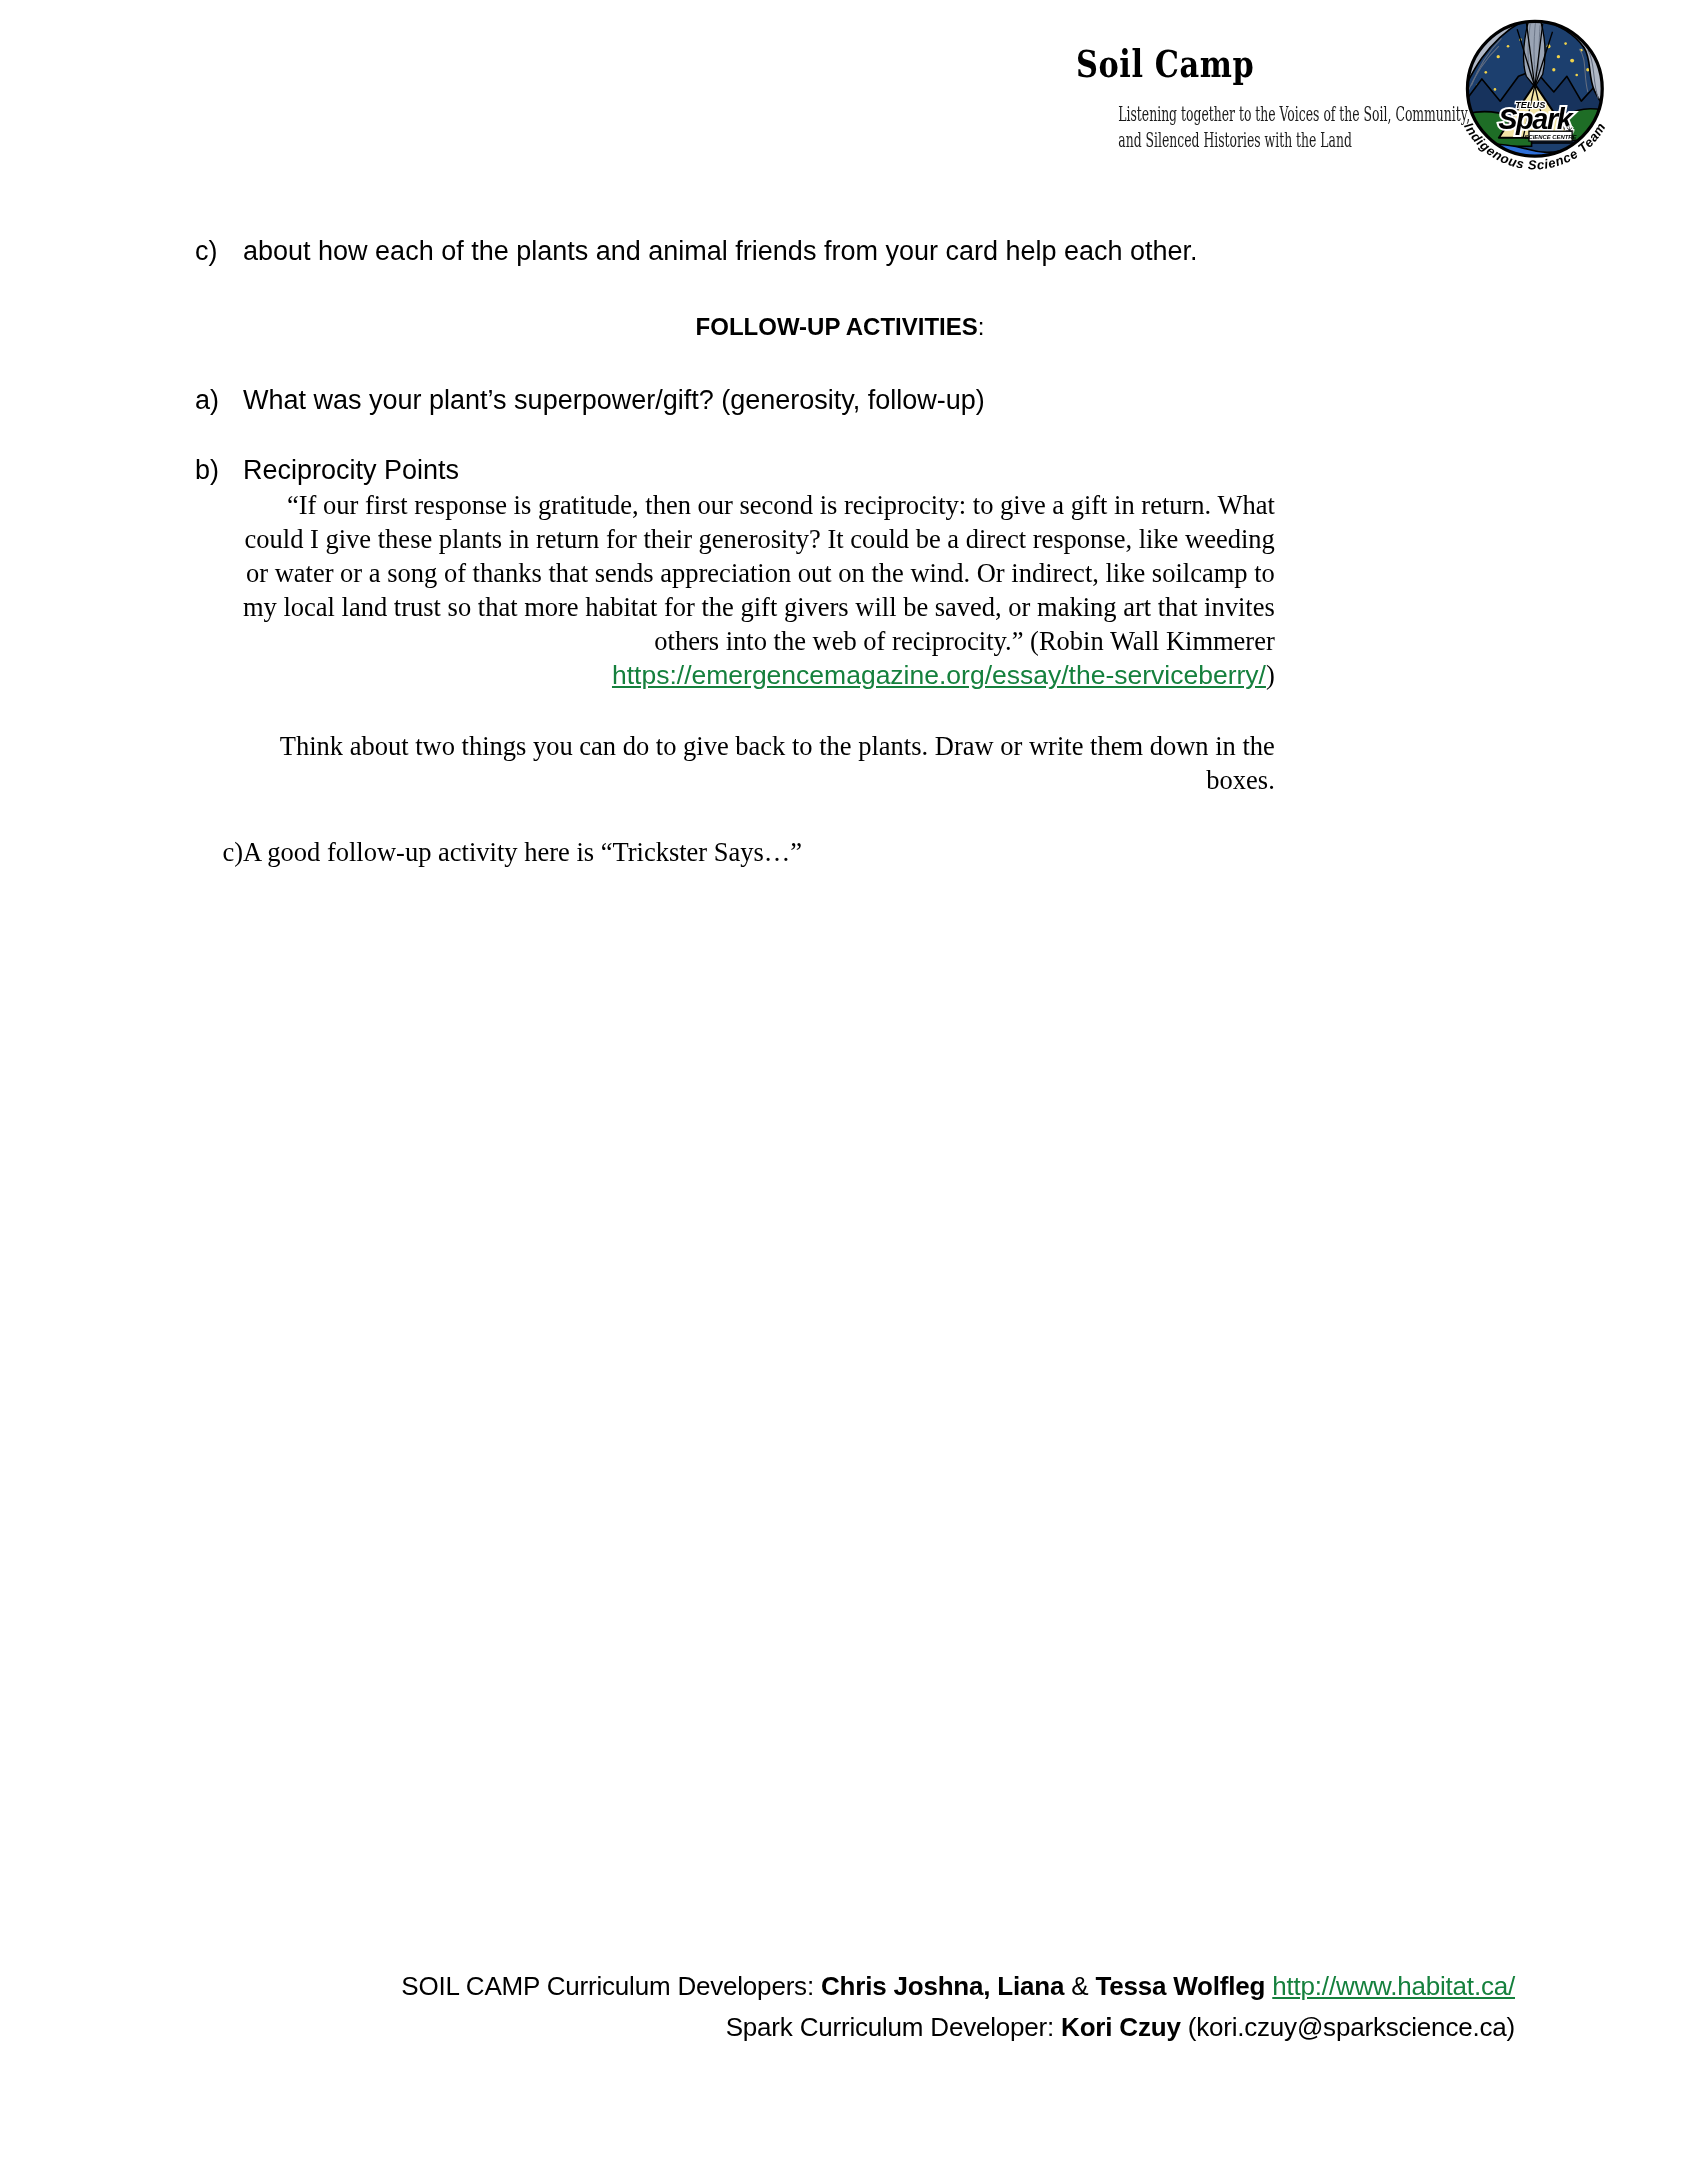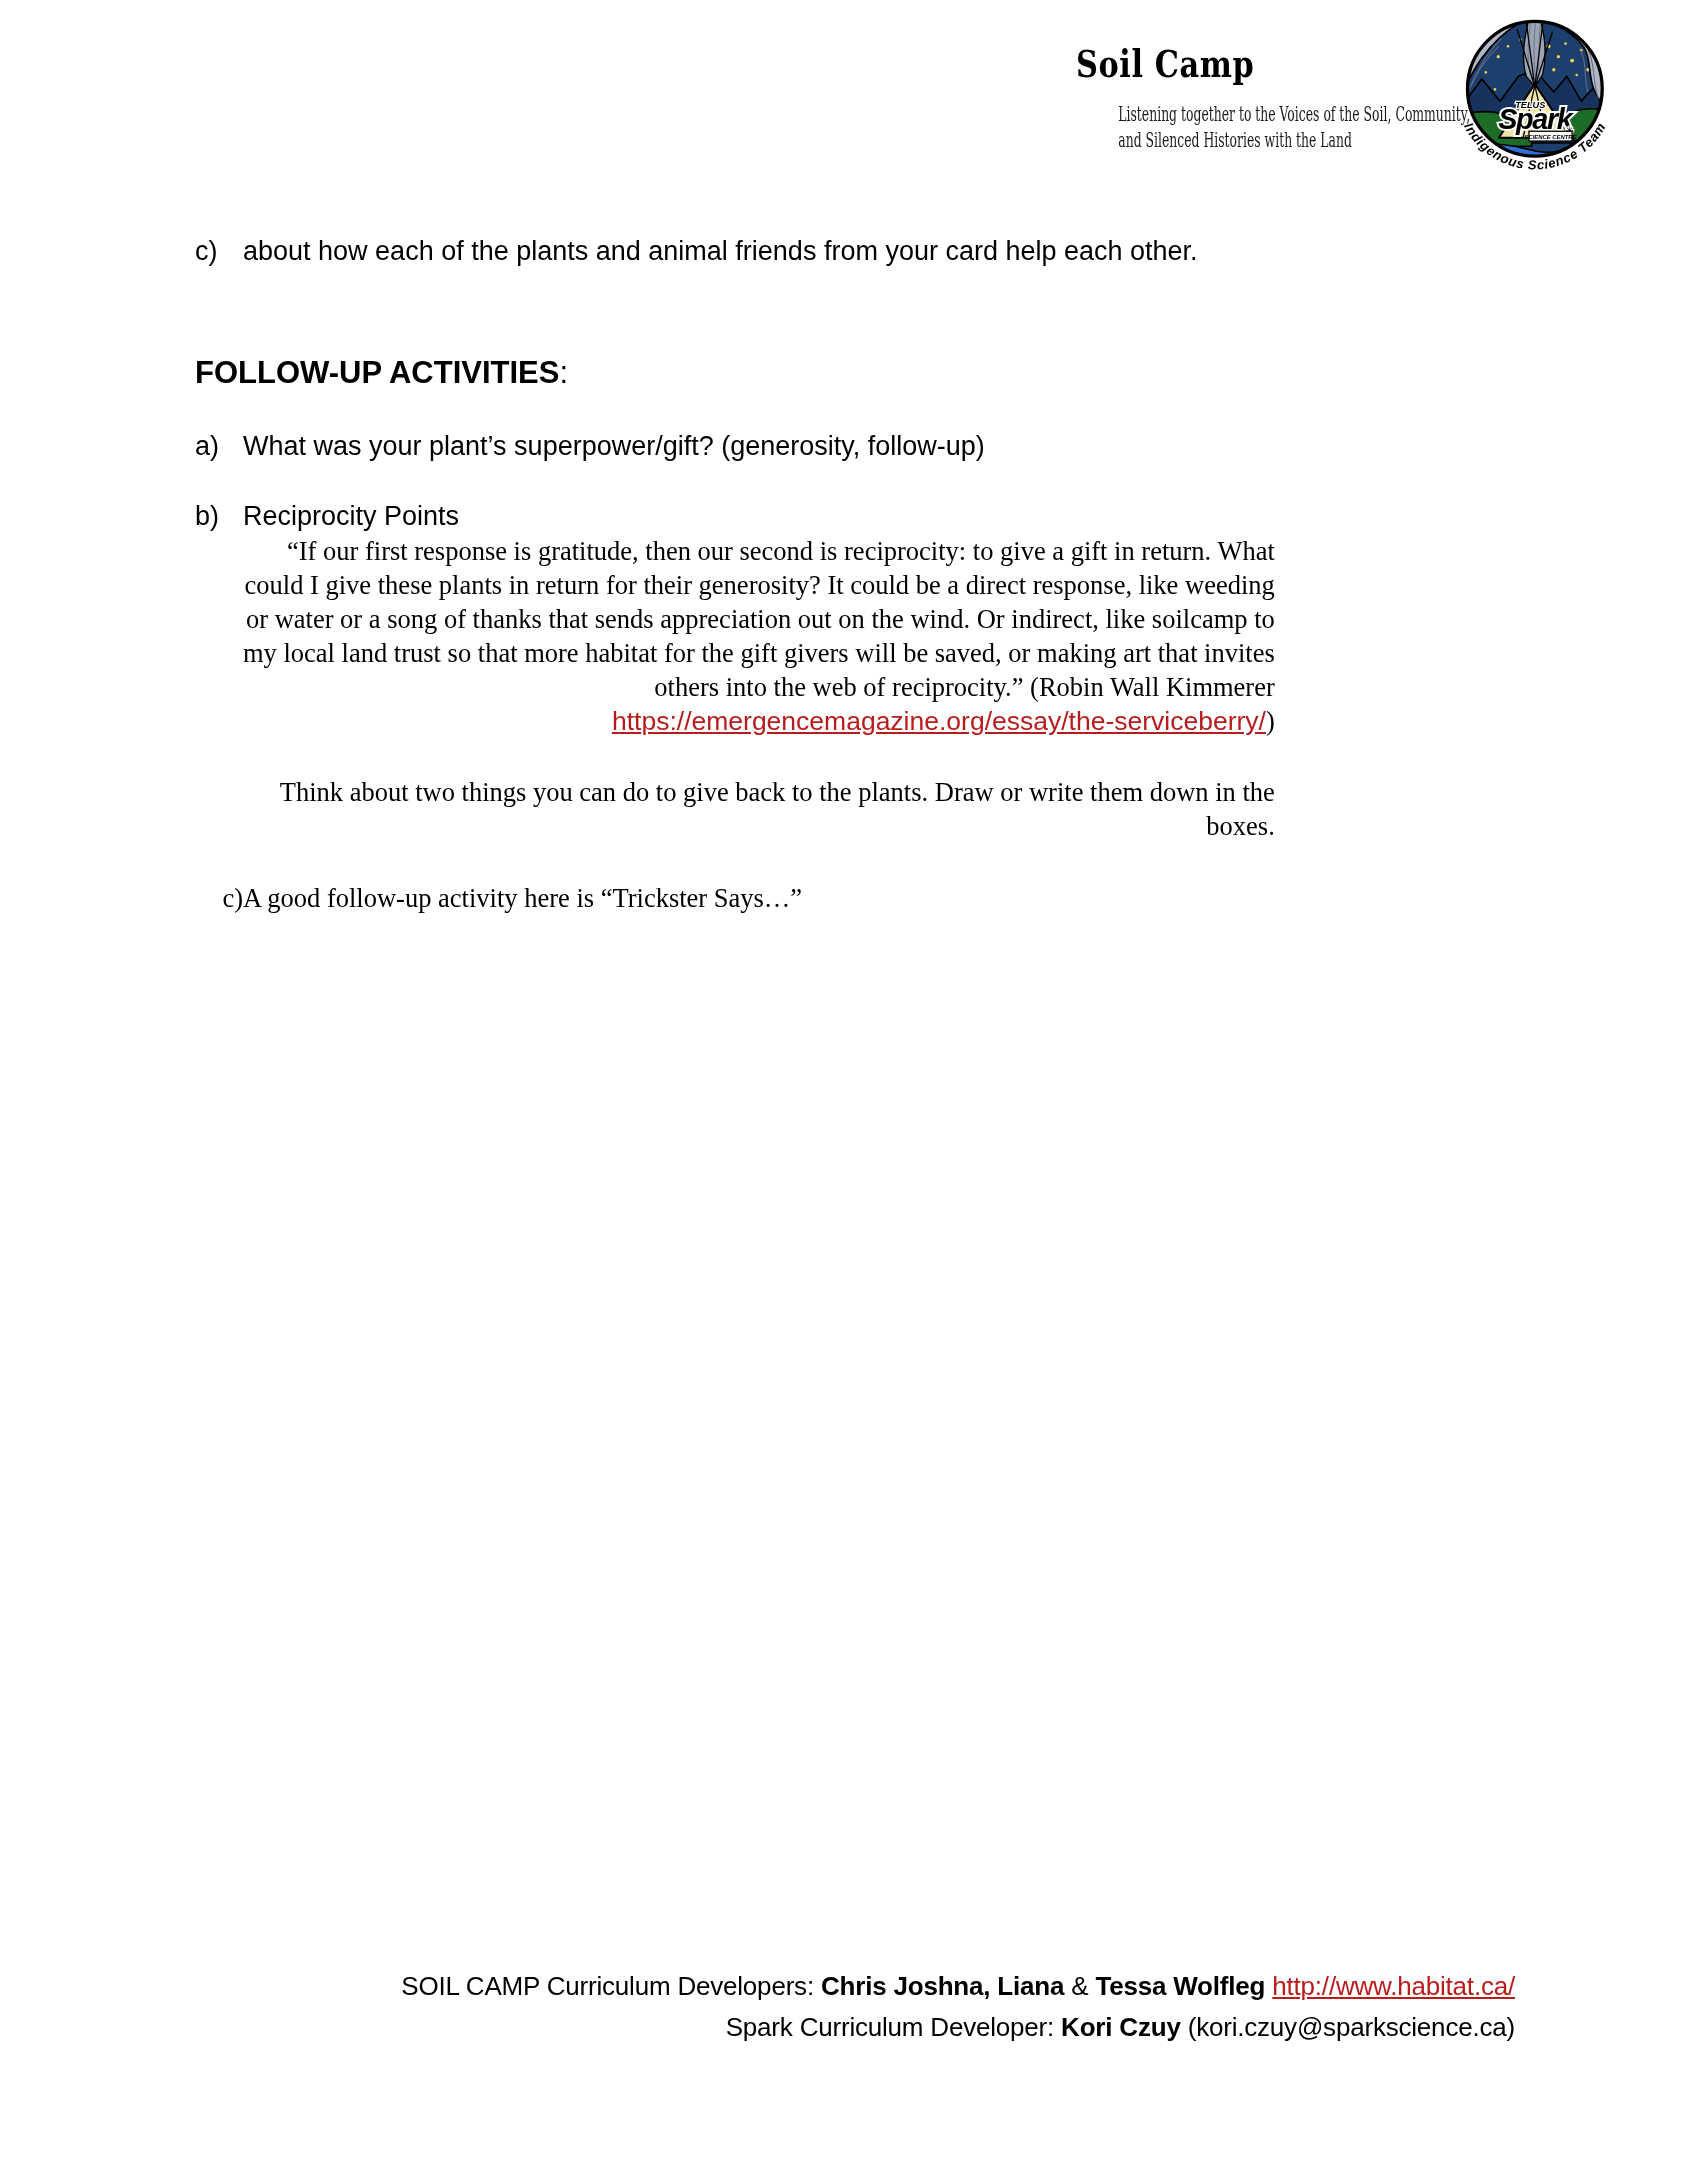--- a/index.html
+++ b/index.html
@@ -23,28 +23,28 @@
   }
   .logo { position:absolute; left:1457px; top:12px; width:157px; height:177px;font-style:italic; }
 
   
   main { position:absolute; left:195px; top:233px; width:1290px; }
   .li { display:flex; }
   .marker { width:48px; flex:none; }
   .sans { font-size:27px; line-height:36px; }
   .serif { font-family:"Liberation Serif", serif; font-size:26.5px; line-height:34px;text-align:right; }
   .nw { white-space:nowrap; }
-  h2.heading { margin:86px 0 0 0; font-size:31px; line-height:36px; font-weight:700; }
+  h2.heading { margin:40px 0 0 0; font-size:24px; line-height:36px; font-weight:700;text-align:center; }
   h2.heading .colon { font-weight:400; }
   .item-a { margin-top:37px; }
   .item-b { margin-top:34px; }
   .b-title { font-size:27px; line-height:36px; font-family:"Liberation Sans", sans-serif; }
   .think { margin-top:37px; }
   .item-c2 { margin-top:38px; }
-  a.doclink { color:#b91c1c; text-decoration:underline; font-family:"Liberation Sans", sans-serif; font-size:26.5px; }
+  a.doclink { color:#15803d; text-decoration:underline; font-family:"Liberation Sans", sans-serif; font-size:26.5px; }
   .paren { font-family:"Liberation Serif", serif; }
 
   
   footer {
     position:absolute; left:195px; right:172px; top:1966px;
     text-align:right; font-size:26px; line-height:41px; letter-spacing:-0.2px;
   }
   footer .fl { white-space:nowrap; }
   footer .b { font-weight:700; }
   footer a.doclink { font-size:26px; }

